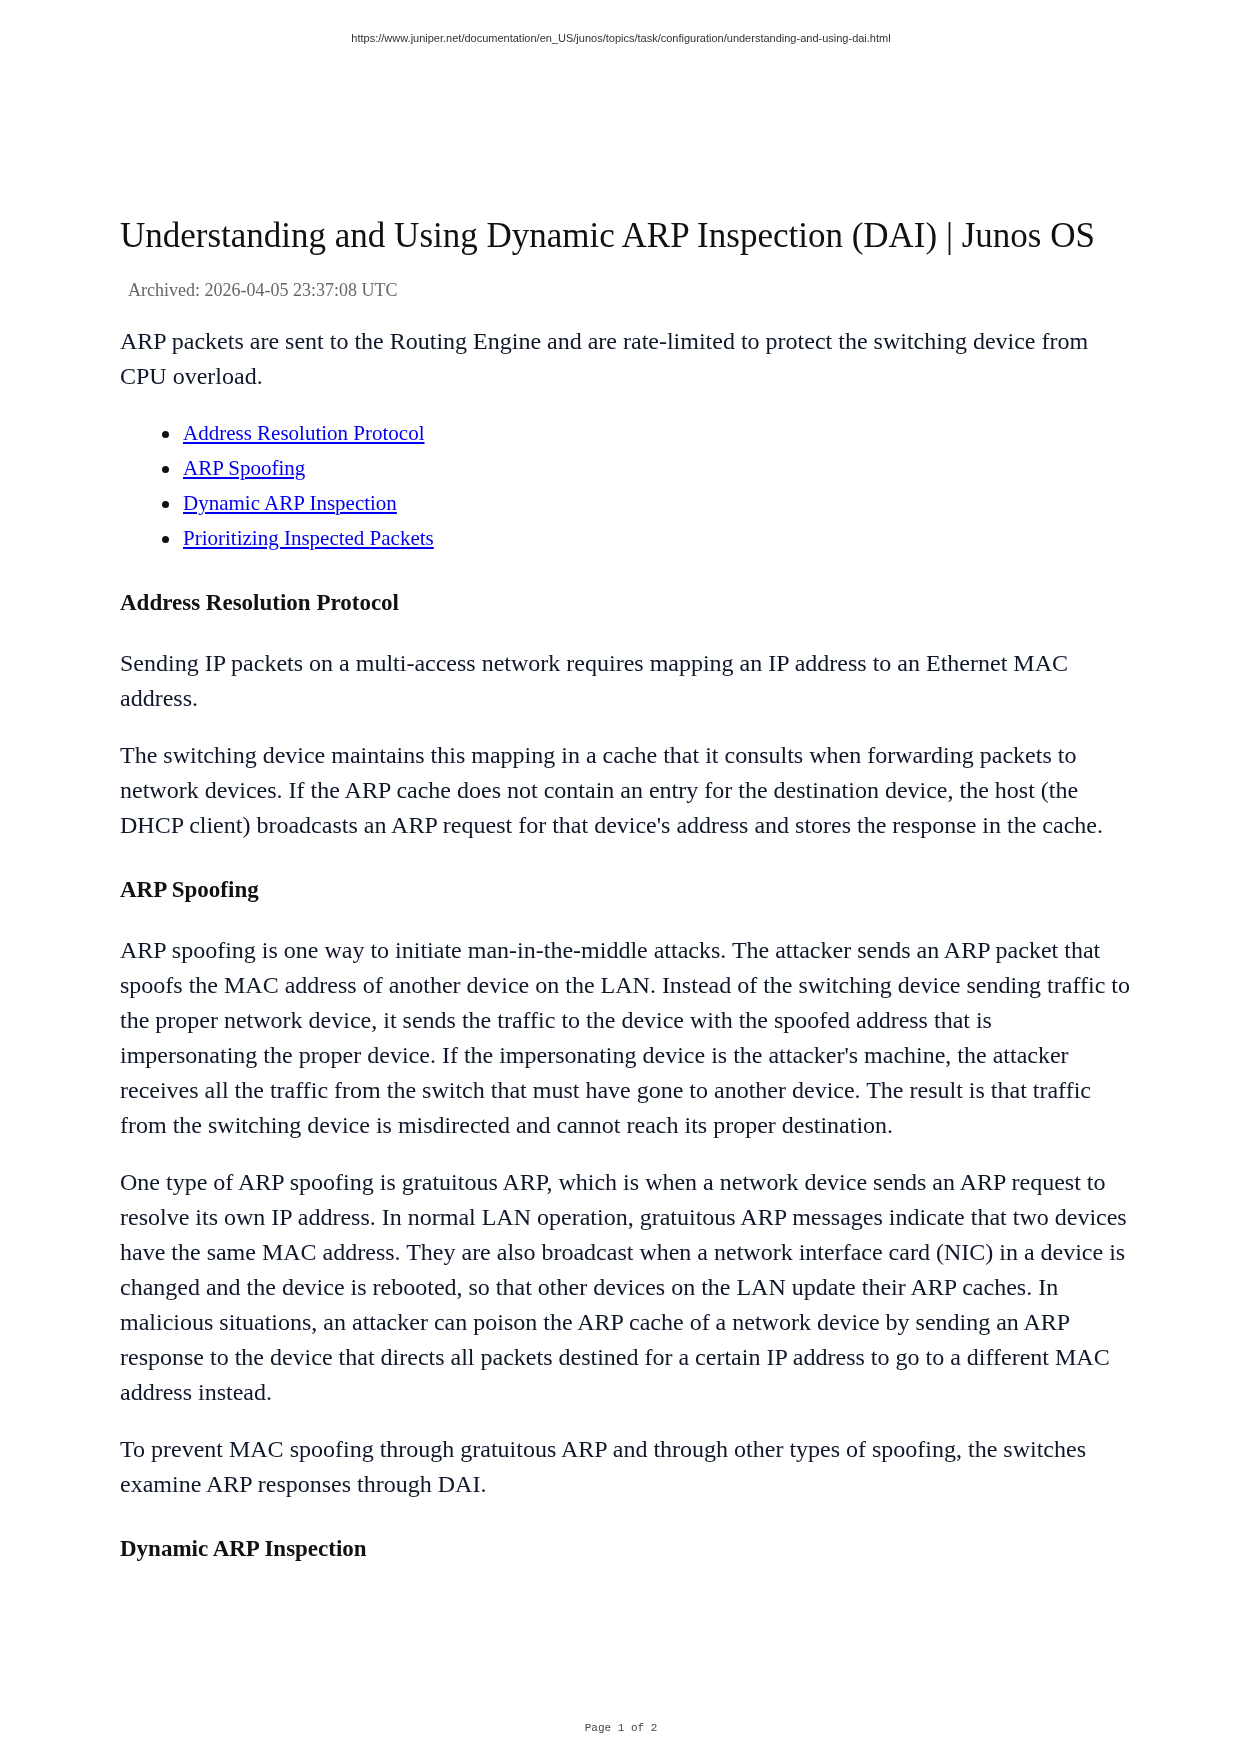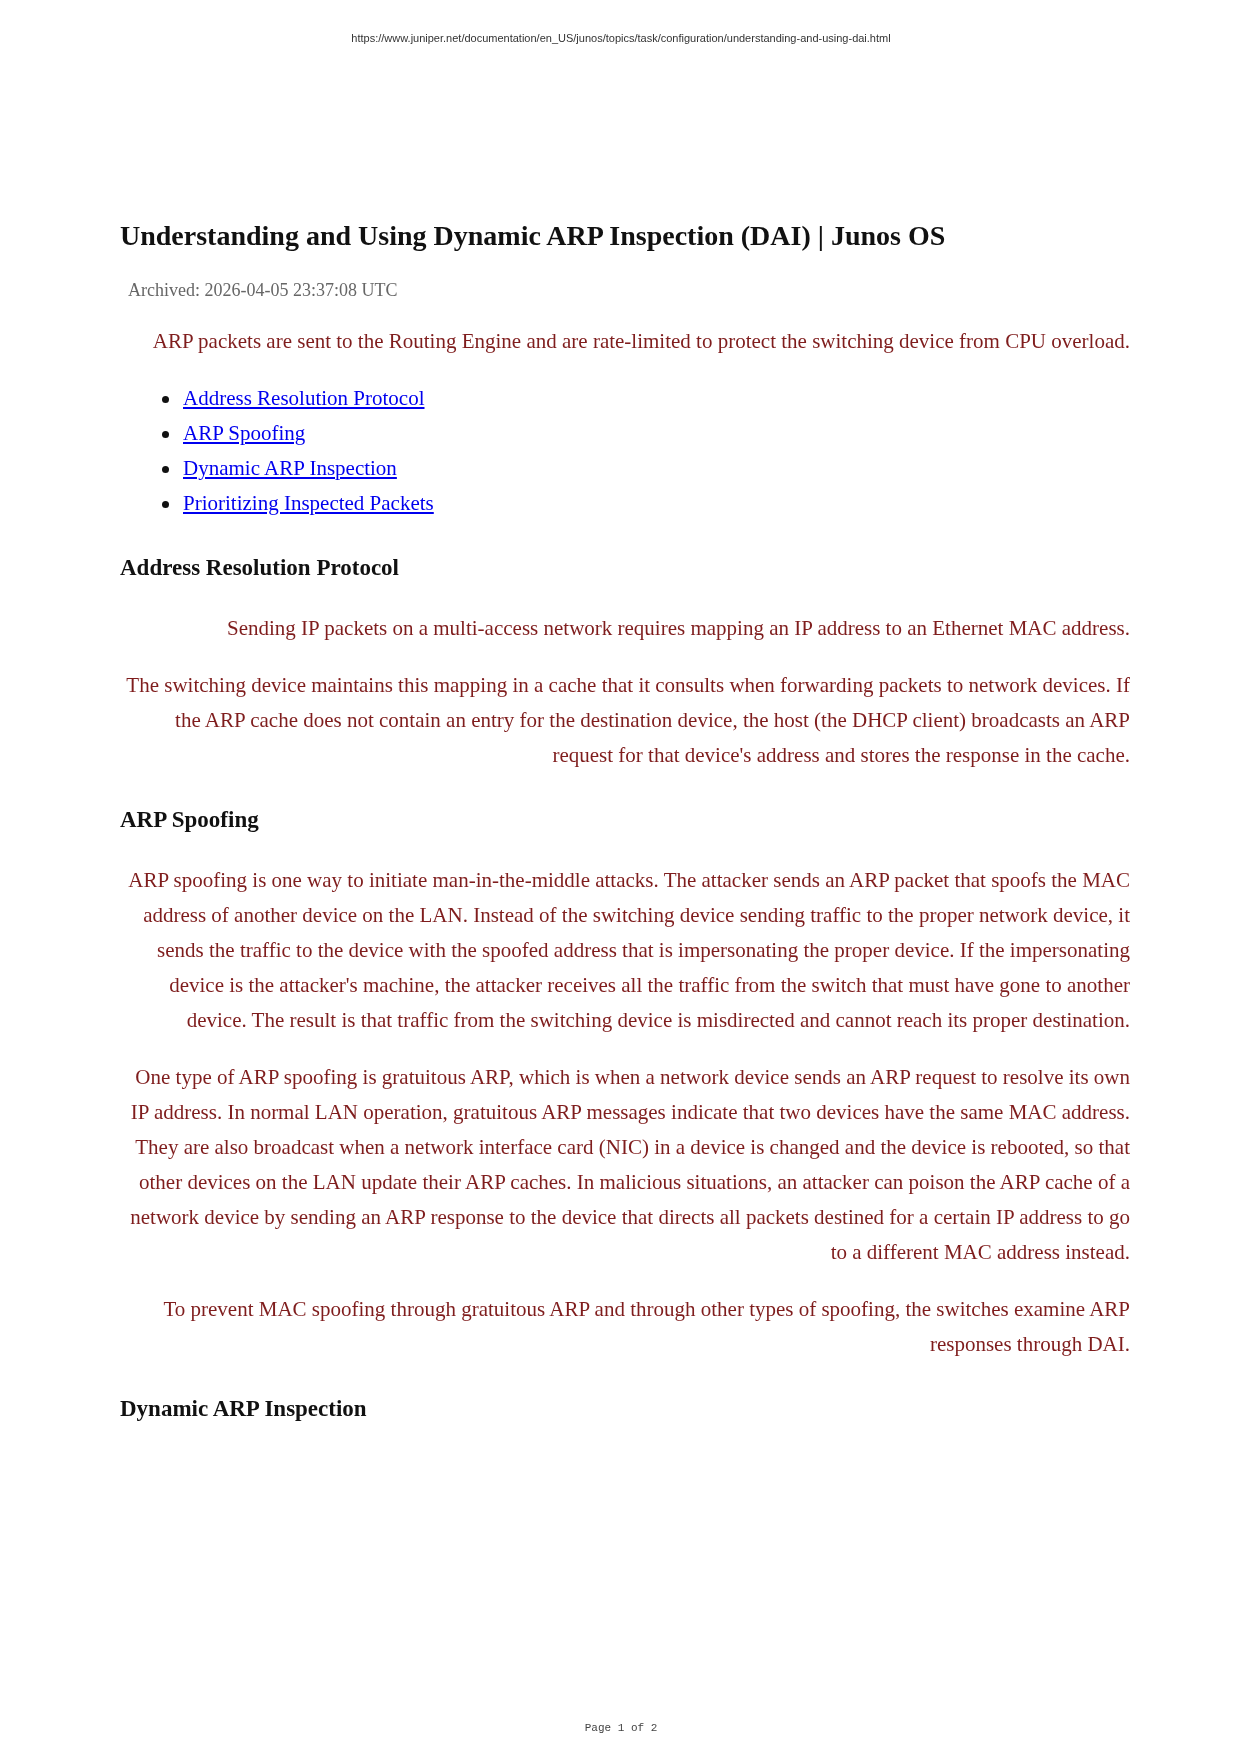--- a/index.html
+++ b/index.html
@@ -27,38 +27,37 @@
     }
     .content {
       position: absolute;
       left: 120px;
       top: 208px;
       width: 1010px;
       font-family: "Liberation Serif", serif;
     }
     h1 {
       font-family: "Liberation Serif", serif;
-      font-weight: bold;
-      font-size: 28px;
+      font-weight: normal;
+      font-size: 35px;
       line-height: 56px;
       margin: 0 0 14px 0;
       color: #111111;
     }
     .archived {
       font-size: 18px;
       color: #666666;
       margin: 0 0 22px 8px;
       line-height: 24px;
     }
     p {
-      font-size: 21px;
+      font-size: 24px;
       line-height: 35px;
       margin: 0 0 22px 0;
-      color: #7f1d1d;
-      text-align: right;
+      color: #0f172a;
     }
     ul.toc {
       margin: 0 0 22px 0;
       padding-left: 63px;
       list-style: none;
     }
     ul.toc li {
       font-size: 21px;
       line-height: 35px;
       position: relative;

